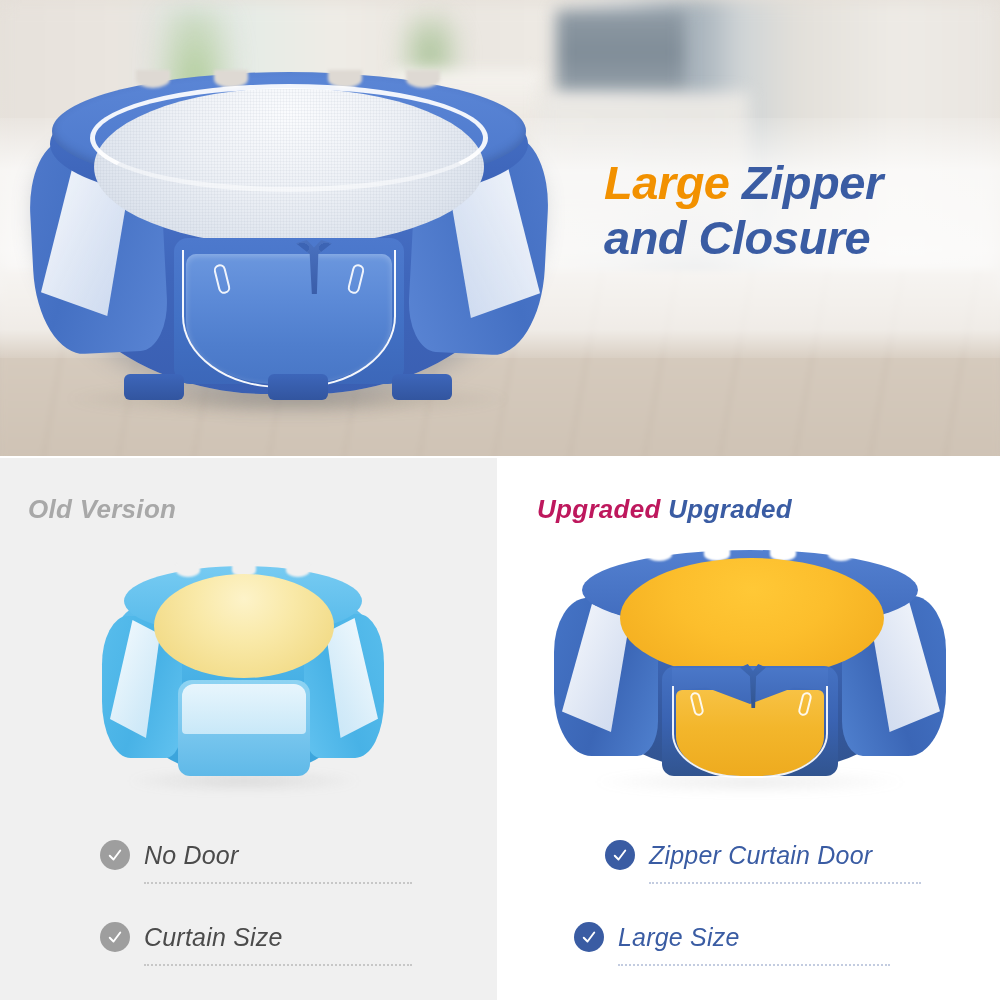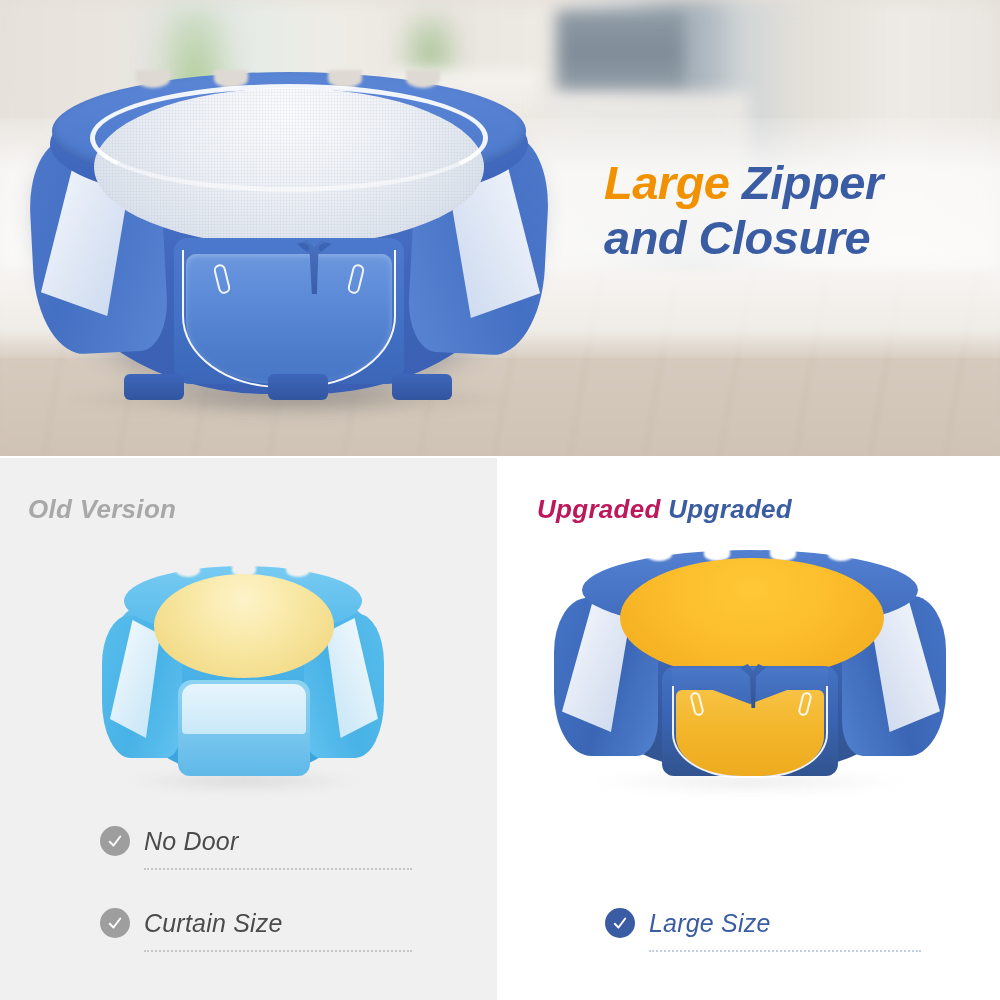--- a/index.html
+++ b/index.html
@@ -226,21 +226,21 @@
     letter-spacing:.3px;
   }
   .label-new{
     position:absolute; left:537px; top:36px;
     font-size:26px; font-weight:bold; font-style:italic; color:#3a5ca3;
     letter-spacing:.3px; white-space:nowrap;
   }
   .label-new .lbl-accent{ color:#be185d; }
 
   
-  .feat{ position:absolute; display:flex; align-items:center; }
+  .feat{ position:absolute; display:flex; align-items:center;margin-top:14px; }
   .feat .badge{
     width:30px; height:30px; border-radius:50%; flex:0 0 30px;
     display:flex; align-items:center; justify-content:center;
     margin-right:14px;
   }
   .feat .badge svg{ display:block; }
   .feat .ftext{
     font-size:25px; font-style:italic; font-weight:normal;
     letter-spacing:.2px; white-space:nowrap;
   }
@@ -505,22 +505,31 @@
     <div class="floor"></div>
     <div class="frontpanel"></div>
     <div class="doorOpen"></div>
     <div class="curtain"></div>
     <div class="zipper"></div>
     <div class="pull-l"></div>
     <div class="pull-r"></div>
     <div class="bow"></div>
   </div>
 
-
-  <div class="feat feat-new" style="left:605px; top:450px;">
+  <div class="feat feat-new" style="left:605px; top:368px;">
+    <span class="badge">
+      <svg width="18" height="18" viewBox="0 0 24 24" aria-hidden="true">
+        <path d="M5 13 L10 18 L19 6" fill="none" stroke="#ffffff" stroke-width="2.6" stroke-linecap="round" stroke-linejoin="round"></path>
+      </svg>
+    </span>
+    <span class="ftext">Zipper Curtain Door</span>
+    <span class="dash"></span>
+  </div>
+
+  <div class="feat feat-new" style="left:574px; top:450px;">
     <span class="badge">
       <svg width="18" height="18" viewBox="0 0 24 24" aria-hidden="true">
         <path d="M5 13 L10 18 L19 6" fill="none" stroke="#ffffff" stroke-width="2.6" stroke-linecap="round" stroke-linejoin="round"></path>
       </svg>
     </span>
     <span class="ftext">Large Size</span>
     <span class="dash"></span>
   </div>
 
 </div>

